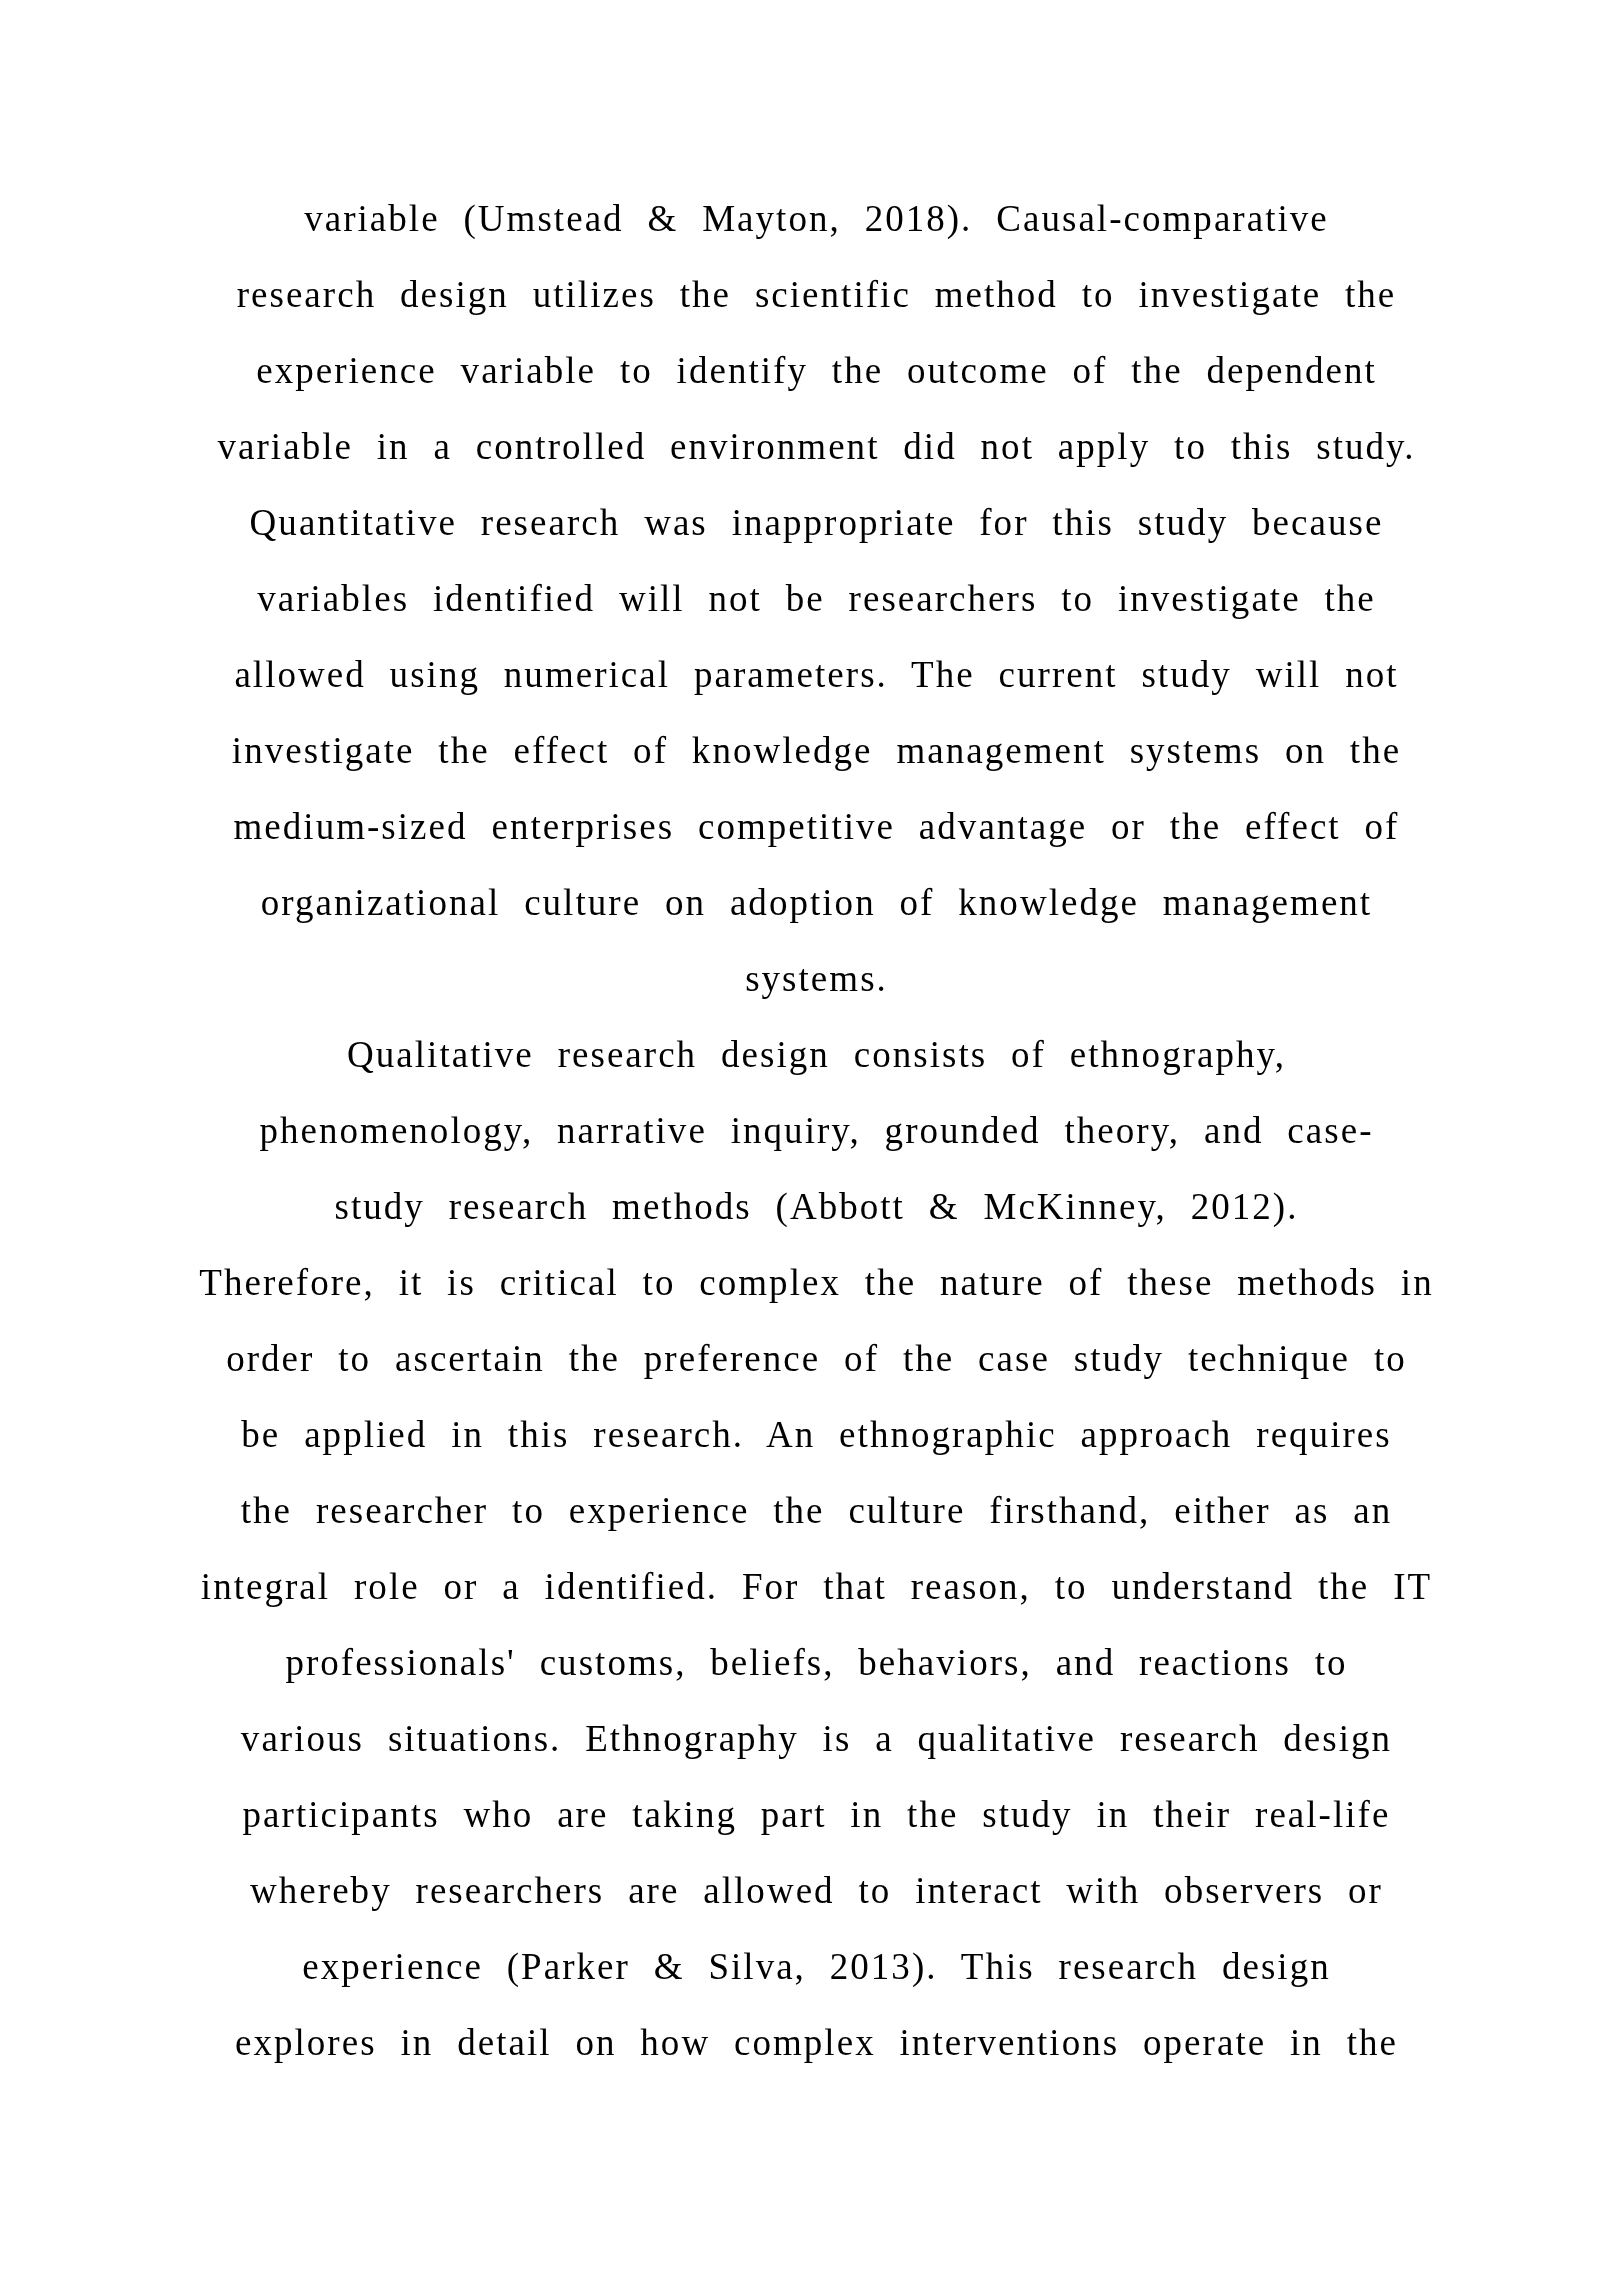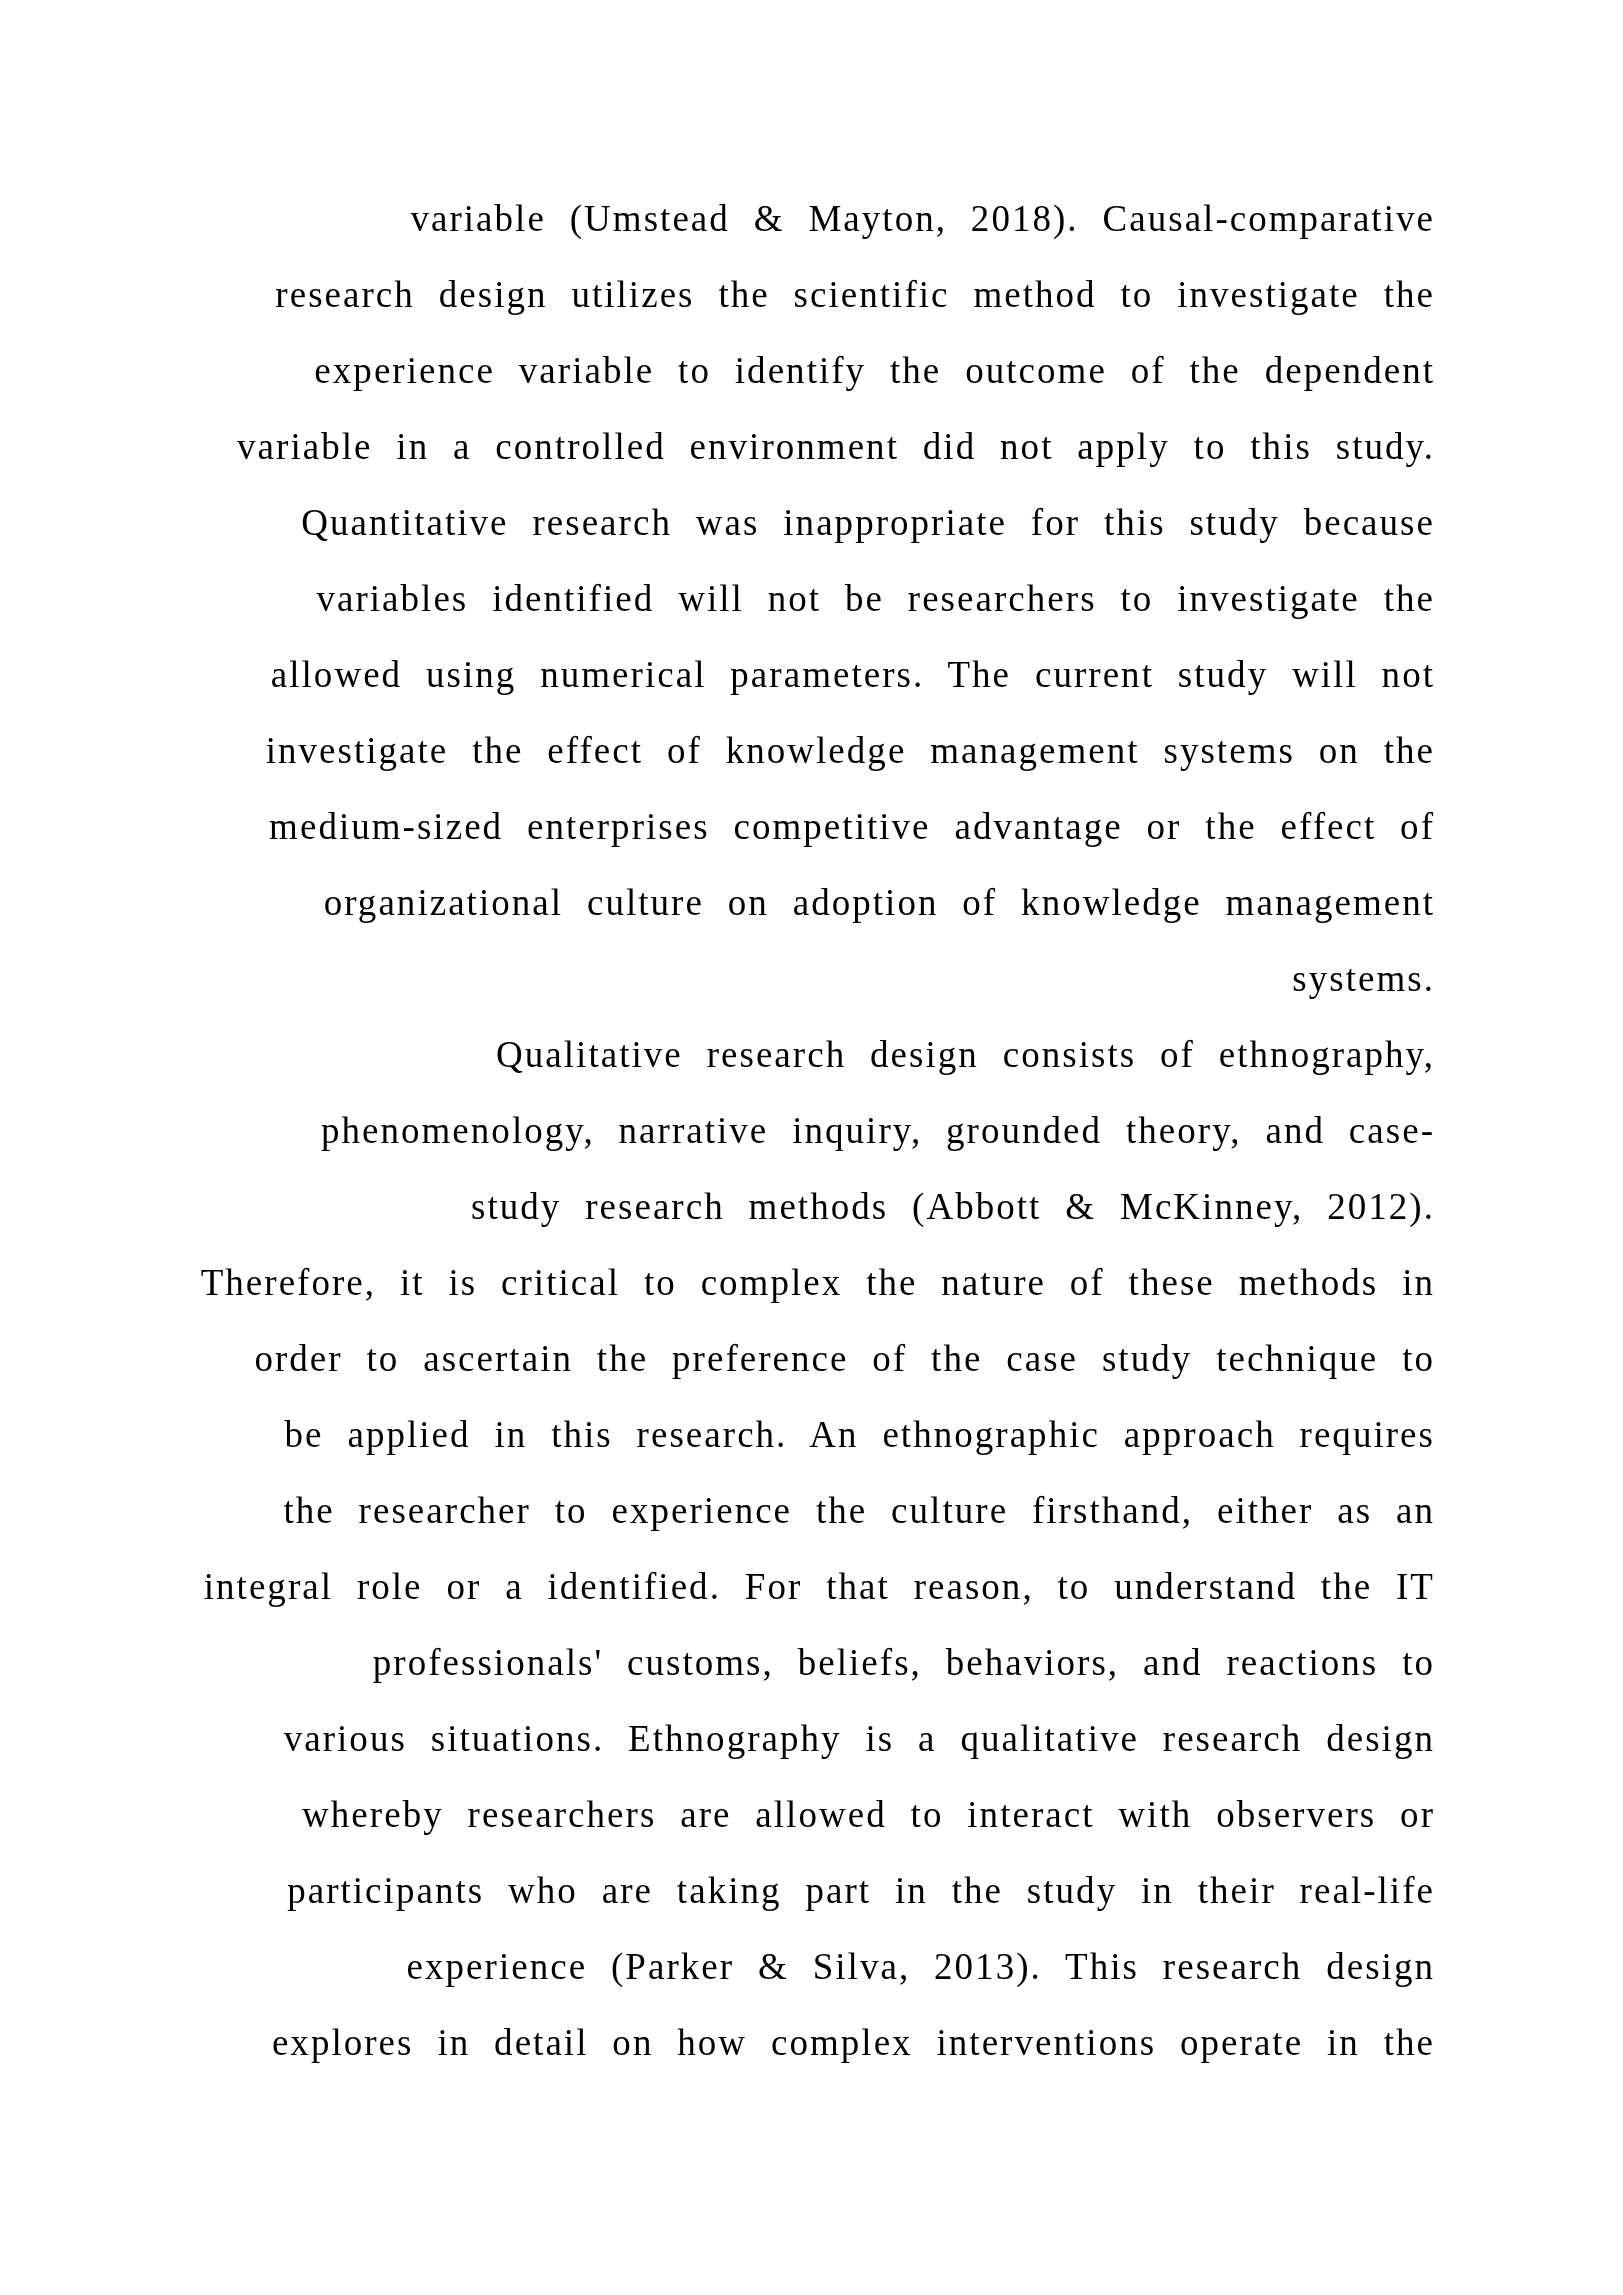--- a/index.html
+++ b/index.html
@@ -28,21 +28,21 @@
     width: 1237px;
   }
   .line {
     font-family: "Liberation Serif", "DejaVu Serif", serif;
     font-size: 37px;
     line-height: 76px;
     color: #000000;
     letter-spacing: 0.055em;
     word-spacing: 0.34em;
     white-space: nowrap;
-    text-align: right;
+    text-align: center;
   }
 </style>
 </head>
 <body>
 
 <div class="page">
   <div class="textblock">
     <div class="line">variable (Umstead &amp; Mayton, 2018). Causal-comparative</div>
     <div class="line">research design utilizes the scientific method to investigate the</div>
     <div class="line">experience variable to identify the outcome of the dependent</div>
@@ -57,19 +57,19 @@
     <div class="line">Qualitative research design consists of ethnography,</div>
     <div class="line">phenomenology, narrative inquiry, grounded theory, and case-</div>
     <div class="line">study research methods (Abbott &amp; McKinney, 2012).</div>
     <div class="line">Therefore, it is critical to complex the nature of these methods in</div>
     <div class="line">order to ascertain the preference of the case study technique to</div>
     <div class="line">be applied in this research. An ethnographic approach requires</div>
     <div class="line">the researcher to experience the culture firsthand, either as an</div>
     <div class="line">integral role or a identified. For that reason, to understand the IT</div>
     <div class="line">professionals' customs, beliefs, behaviors, and reactions to</div>
     <div class="line">various situations. Ethnography is a qualitative research design</div>
+    <div class="line">participants who are taking part in the study in their real-life</div>
     <div class="line">whereby researchers are allowed to interact with observers or</div>
-    <div class="line">participants who are taking part in the study in their real-life</div>
     <div class="line">experience (Parker &amp; Silva, 2013). This research design</div>
     <div class="line">explores in detail on how complex interventions operate in the</div>
   </div>
 </div>
 
 
 </body></html>

